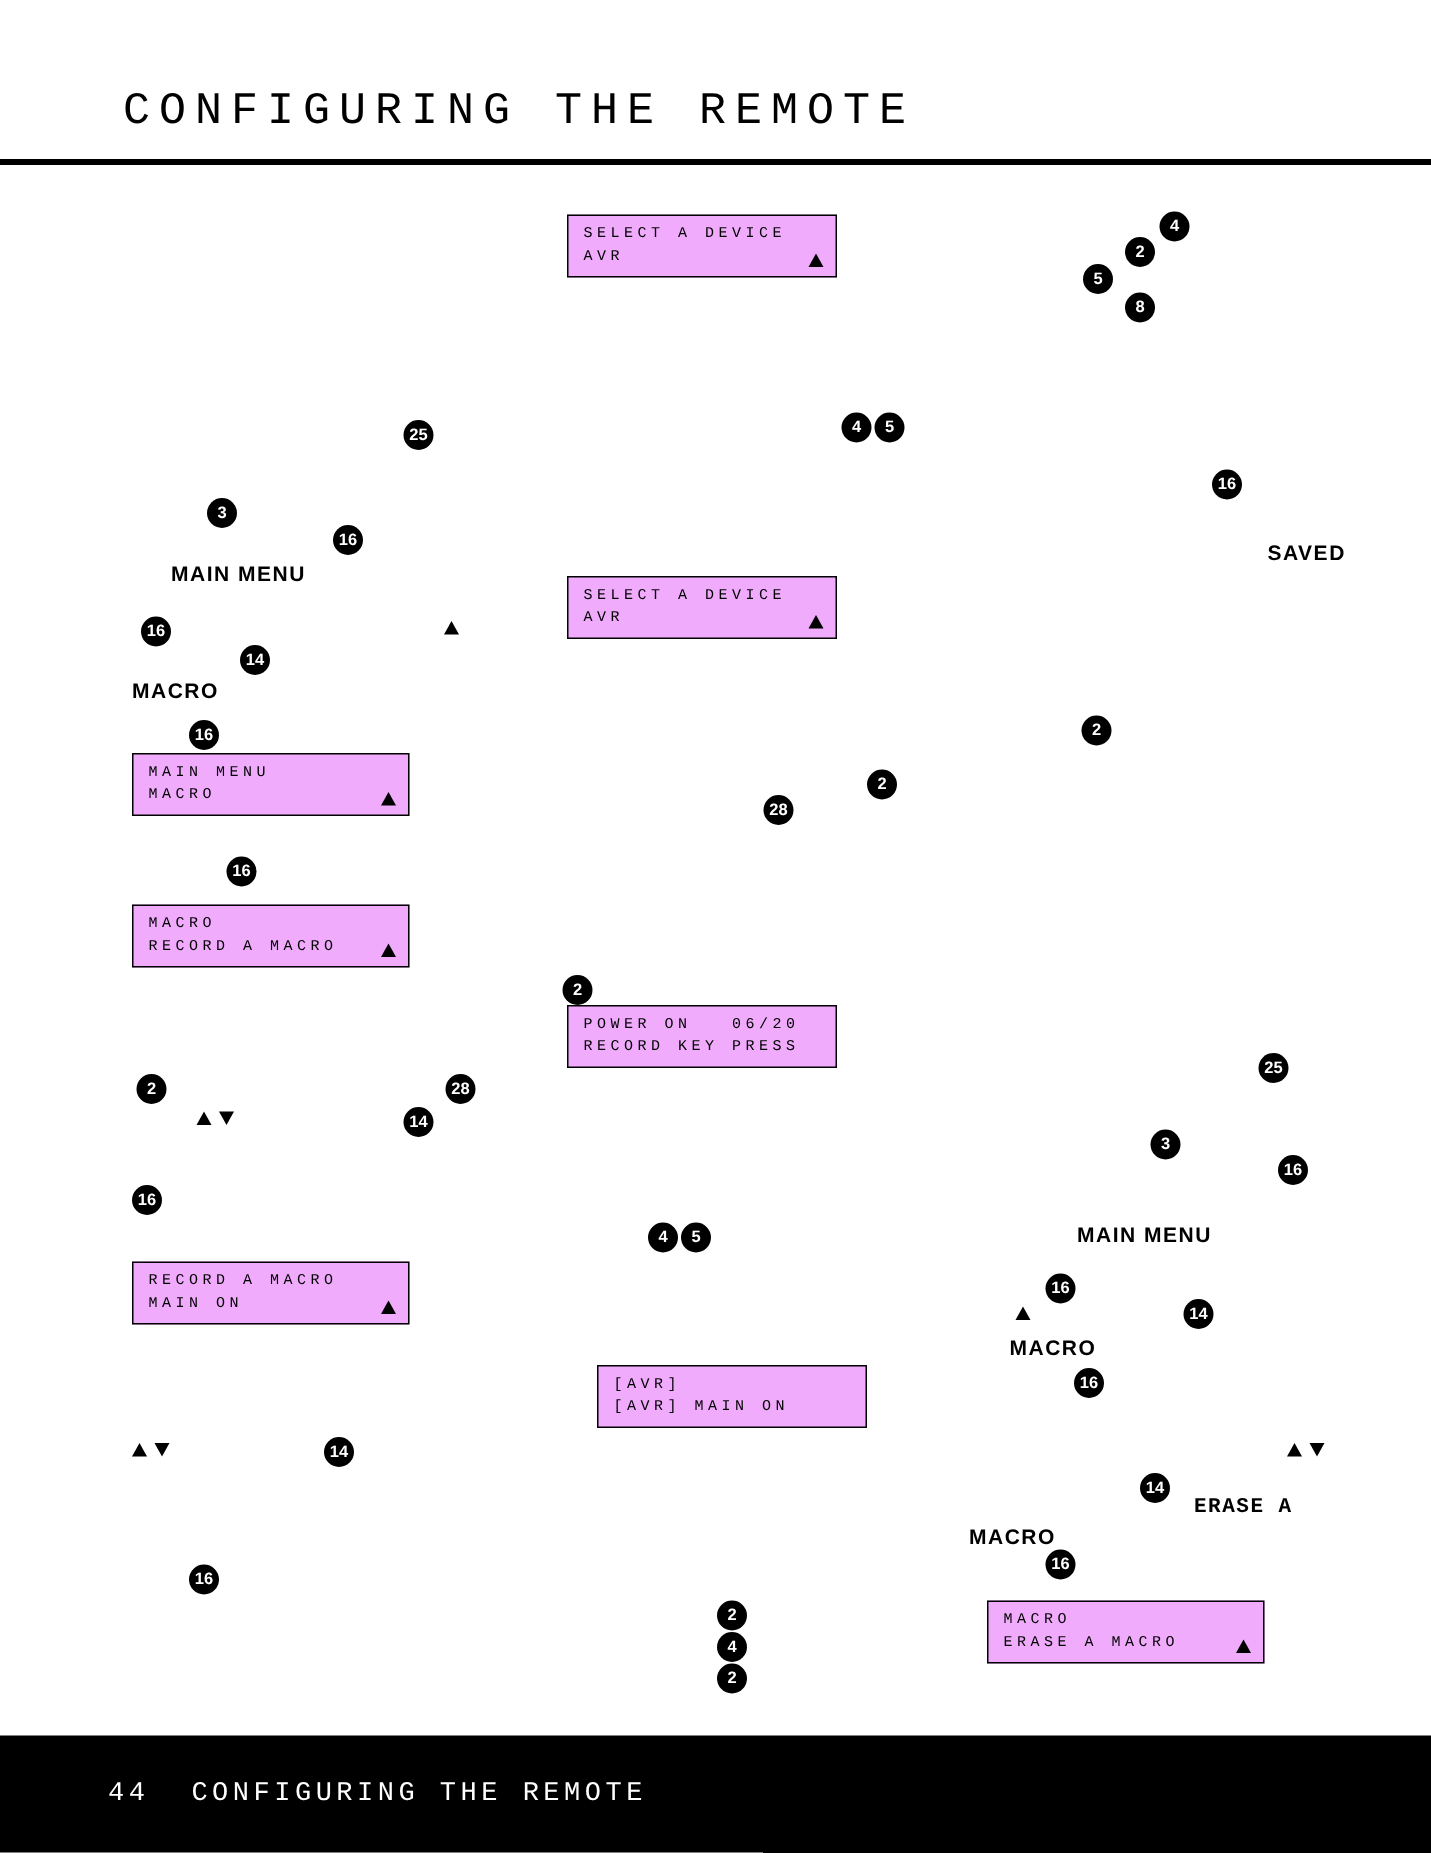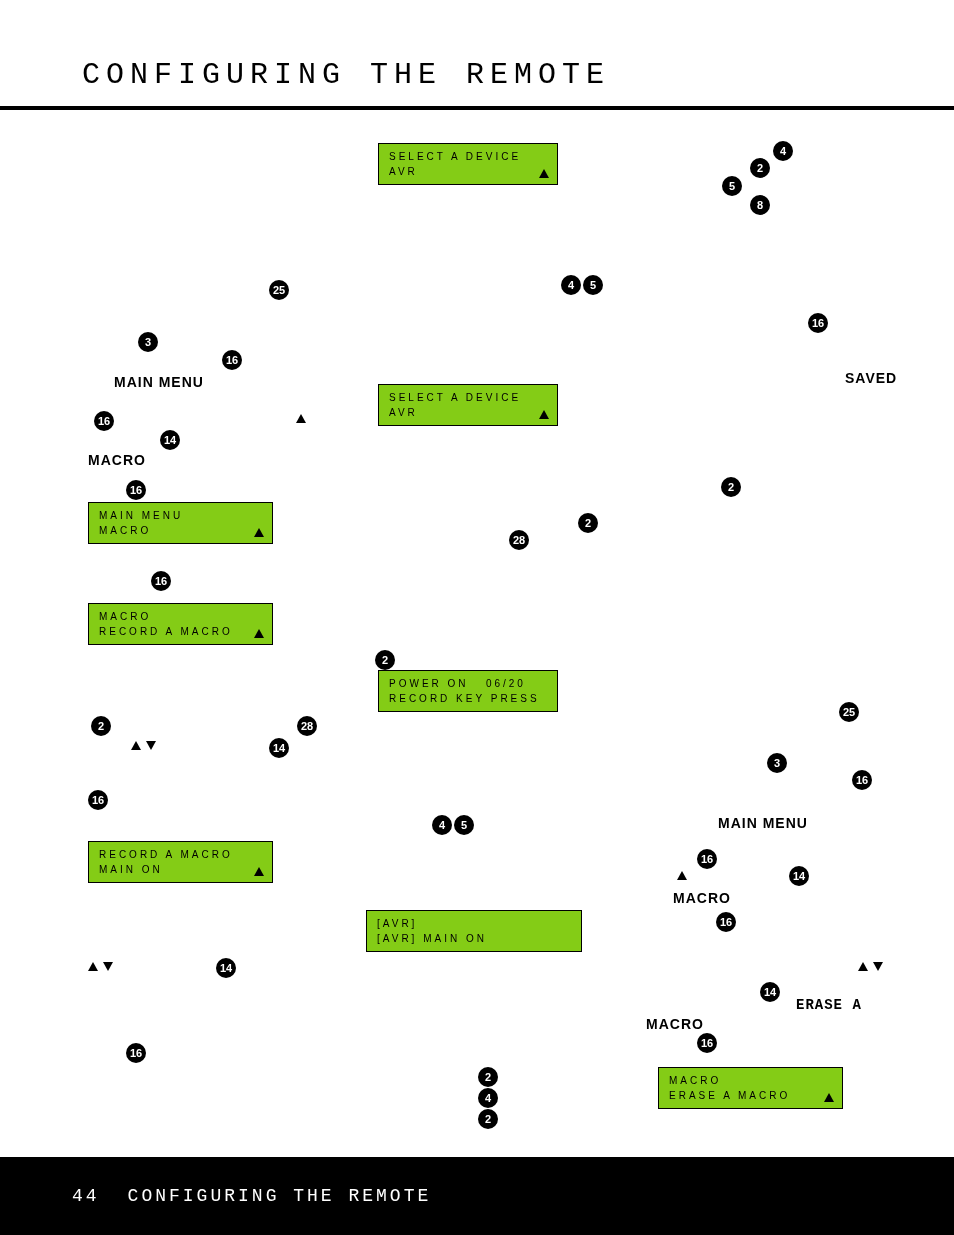--- a/index.html
+++ b/index.html
@@ -61,22 +61,22 @@
   .label {
     position: absolute;
     font-family: Arial, sans-serif;
     font-size: 14px;
     font-weight: bold;
     letter-spacing: 1px;
   }
   .lcd {
     position: absolute;
     border: 1.5px solid #000;
-    background: #84cc16;
-    font-family: Liberation Sans, sans-serif;
+    background: #f0abfc;
+    font-family: Liberation Mono, monospace;
     font-size: 10px;
     letter-spacing: 3px;
     padding: 5px 10px 5px 10px;
     line-height: 1.5;
   }
   .lcd .l1, .lcd .l2 { display: block; white-space: pre; }
   .tri-up {
     width: 0; height: 0;
     border-left: 5px solid transparent;
     border-right: 5px solid transparent;
@@ -131,34 +131,34 @@
   <span class="l1">POWER ON   06/20</span>
   <span class="l2">RECORD KEY PRESS</span>
 </div>
 
 <div class="lcd" style="left:88px; top:841px; width:185px;">
   <span class="l1">RECORD A MACRO</span>
   <span class="l2">MAIN ON</span>
   <span class="lcd-tri tri-up"></span>
 </div>
 
-<div class="lcd" style="left:366px; top:910px; width:216px;">
+<div class="lcd" style="left:398px; top:910px; width:180px;">
   <span class="l1">[AVR]</span>
   <span class="l2">[AVR] MAIN ON</span>
 </div>
 
 <div class="lcd" style="left:658px; top:1067px; width:185px;">
   <span class="l1">MACRO</span>
   <span class="l2">ERASE A MACRO</span>
   <span class="lcd-tri tri-up"></span>
 </div>
 
 <div class="label" style="left:114px; top:374px;">MAIN MENU</div>
 <div class="label" style="left:88px; top:452px;">MACRO</div>
-<div class="label" style="left:845px; top:370px;">SAVED</div>
+<div class="label" style="left:845px; top:360px;">SAVED</div>
 <div class="label" style="left:718px; top:815px;">MAIN MENU</div>
 <div class="label" style="left:673px; top:890px;">MACRO</div>
 <div class="label" style="left:796px; top:997px;font-family:Liberation Mono, monospace;">ERASE A</div>
 <div class="label" style="left:646px; top:1016px;">MACRO</div>
 
 <div class="badge" style="left:773px; top:141px;">4</div>
 <div class="badge" style="left:750px; top:158px;">2</div>
 <div class="badge" style="left:722px; top:176px;">5</div>
 <div class="badge" style="left:750px; top:195px;">8</div>
 

